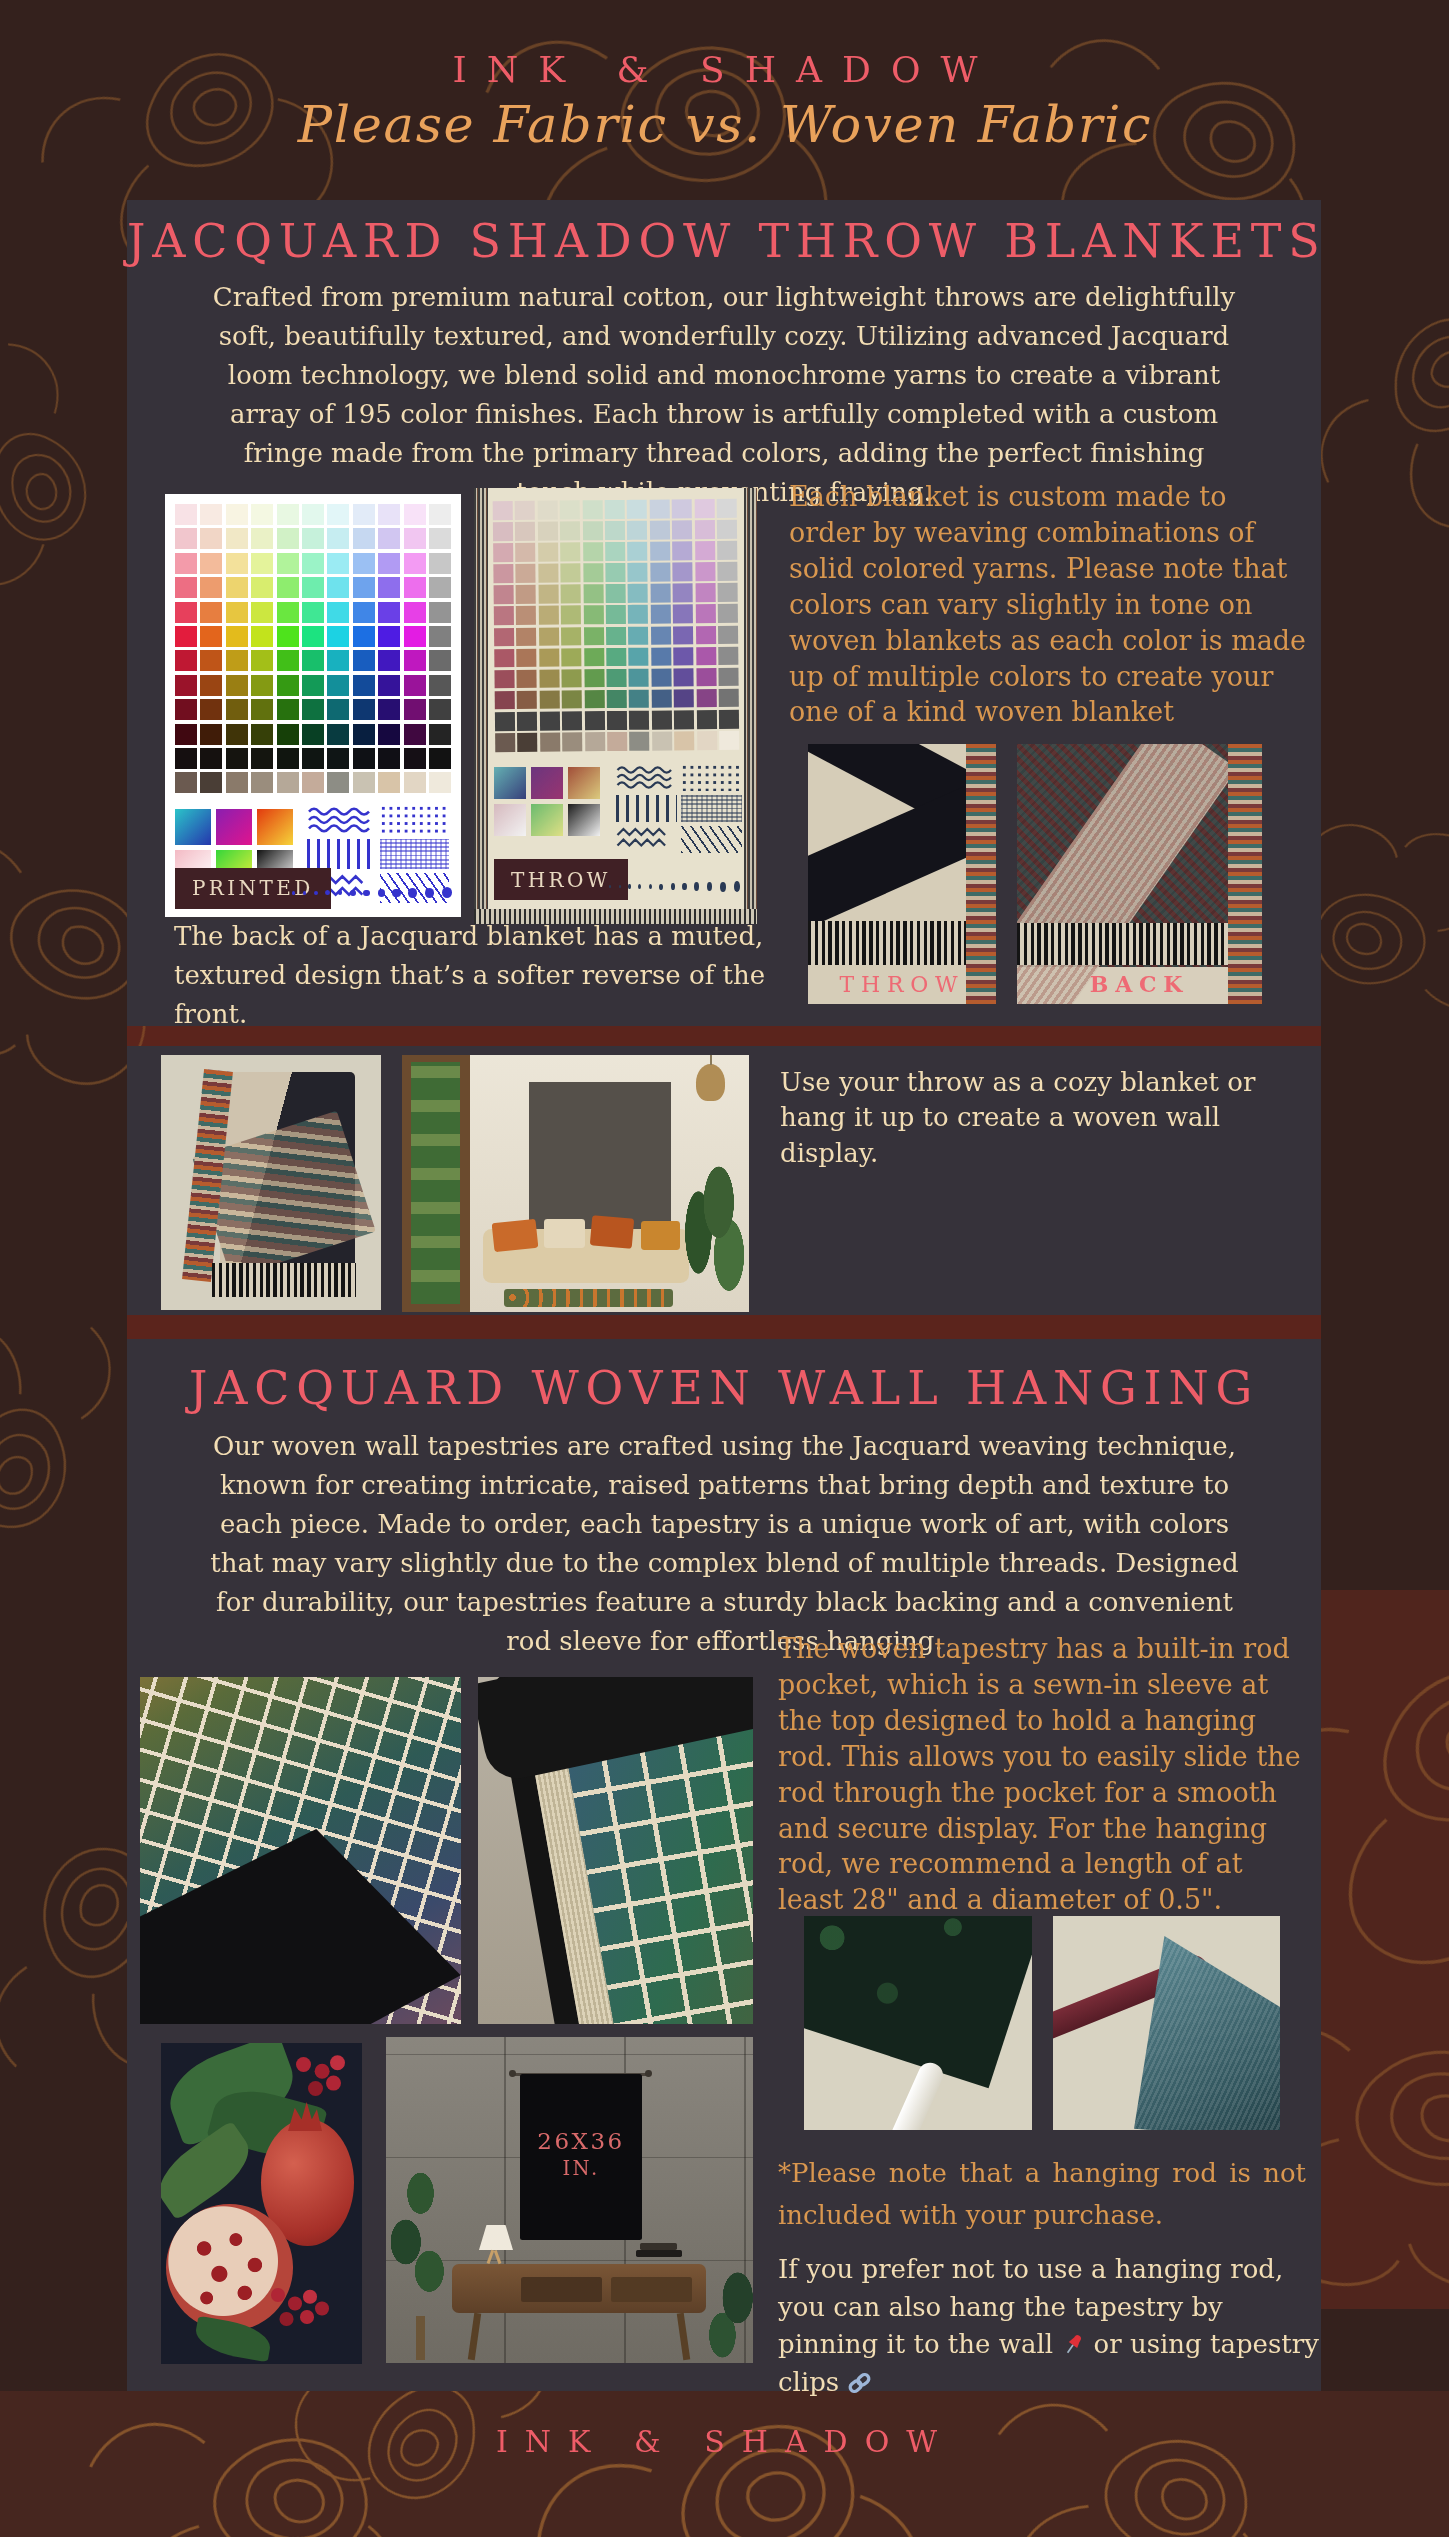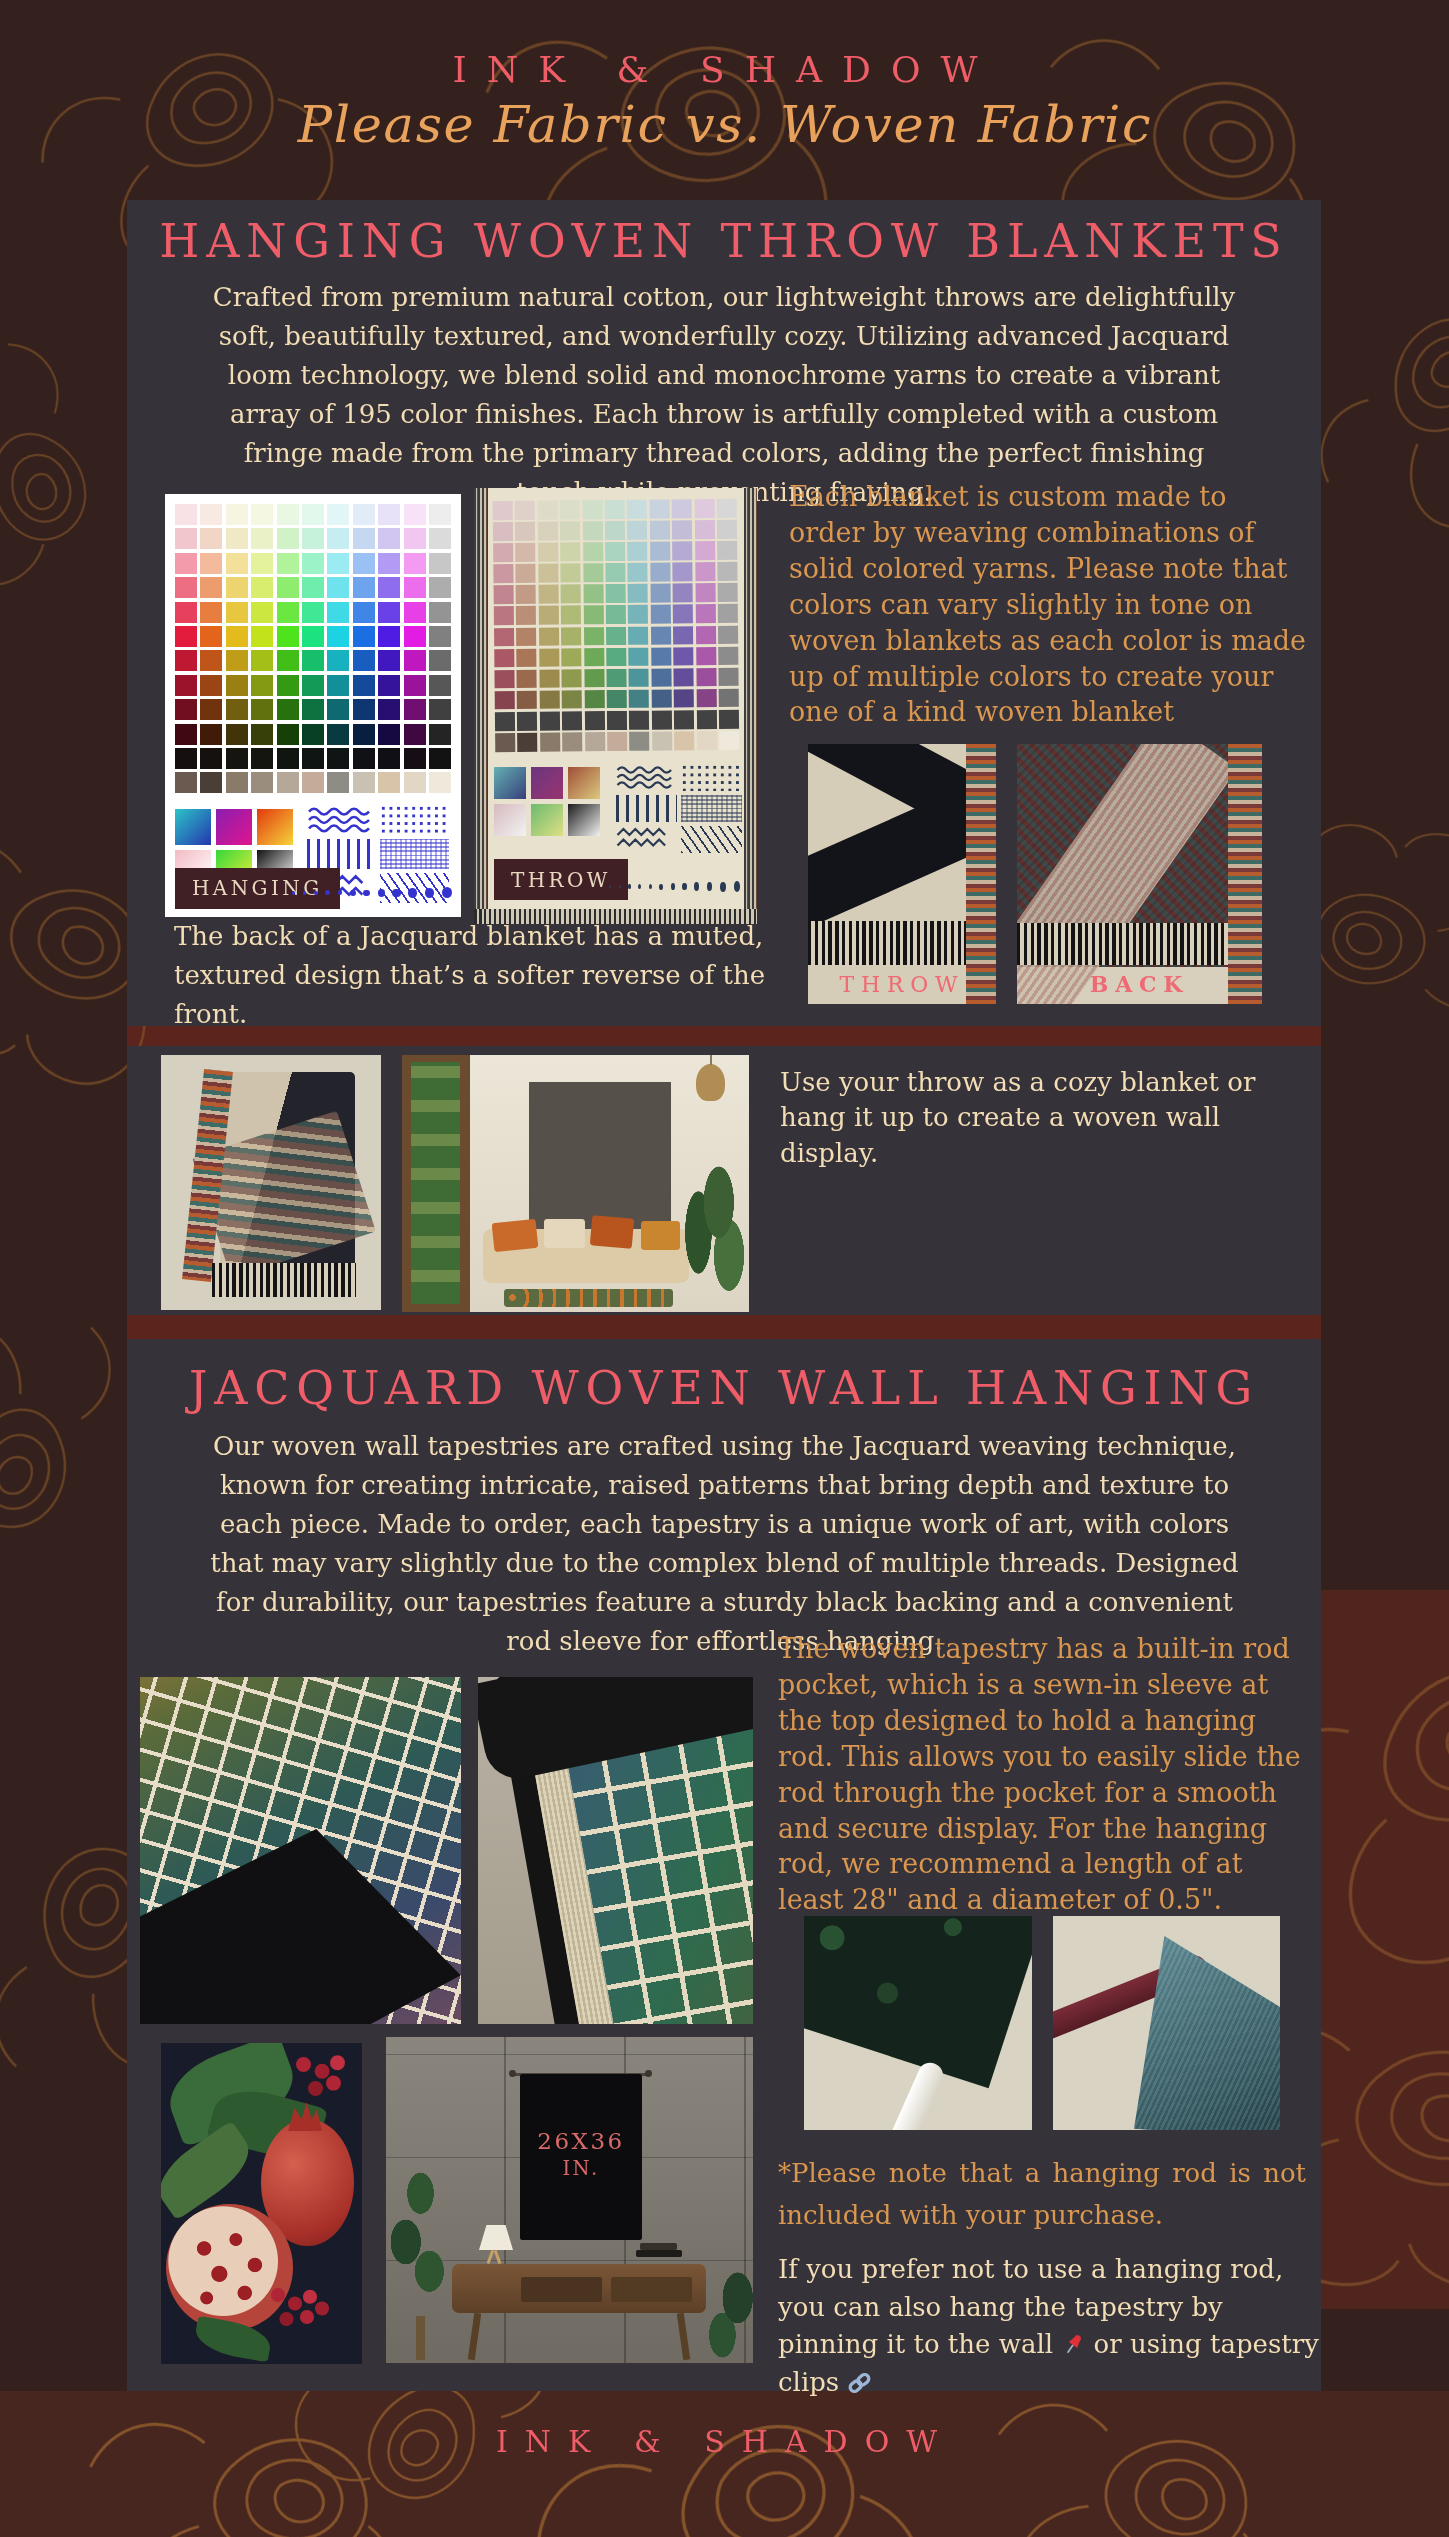--- a/index.html
+++ b/index.html
@@ -94,21 +94,21 @@
       <use href="#peony" transform="translate(820,2930) rotate(-8) scale(1.6)"></use>
       <use href="#peony" transform="translate(1340,2900) rotate(22) scale(1.3)"></use>
       <use href="#peony" transform="translate(560,2870) rotate(140) scale(1.1)"></use>
     </g>
   </svg>
 
   <div id="brand-top" class="brand">INK &amp; SHADOW</div>
   <div id="subtitle">Please Fabric vs. Woven Fabric</div>
 
   <div id="panel-throws" class="panel">
-    <div class="h-section" style="top:13.5px;">HANGING WOVEN THROW BLANKETS</div>
+    <div class="h-section" style="top:13.5px;">JACQUARD SHADOW THROW BLANKETS</div>
     <div class="abs body-cream centered" style="left:76px;top:78px;width:1042px;">Crafted from premium natural cotton, our lightweight throws are delightfully soft, beautifully textured, and wonderfully cozy. Utilizing advanced Jacquard loom technology, we blend solid and monochrome yarns to create a vibrant array of 195 color finishes. Each throw is artfully completed with a custom fringe made from the primary thread colors, adding the perfect finishing touch while preventing fraying.</div>
 
     <div class="photo" style="left:38px;top:294px;width:296px;height:423px;background:#ffffff;">
       <div id="printed-grid" class="swatch-grid abs" style="left:10px;top:10px;width:276px;height:291px;grid-auto-rows:21px;">
           <div style="background: rgb(248, 226, 230);"></div>
           <div style="background: rgb(248, 234, 226);"></div>
           <div style="background: rgb(248, 244, 226);"></div>
           <div style="background: rgb(244, 248, 226);"></div>
           <div style="background: rgb(232, 248, 226);"></div>
           <div style="background: rgb(226, 248, 237);"></div>
@@ -259,21 +259,21 @@
         <div class="pat" style="background:repeating-linear-gradient(to right,#3533cd 0 3.4px,transparent 3.4px 10px);"></div>
         <div class="pat" style="background:repeating-linear-gradient(0deg,rgba(53,51,205,.55) 0 1.7px,transparent 1.7px 4.2px),repeating-linear-gradient(90deg,rgba(53,51,205,.4) 0 1.7px,transparent 1.7px 5px);"></div>
         <svg class="pat" viewBox="0 0 82 36">
             <g fill="none" stroke="#3533cd" stroke-width="3">
           <path d="M2,12 l8,-8 8,8 8,-8 8,8 8,-8 8,8 8,-8 8,8"></path>
           <path d="M2,26 l8,-8 8,8 8,-8 8,8 8,-8 8,8 8,-8 8,8"></path>
             </g>
           </svg>
         <div class="pat" style="background:repeating-linear-gradient(55deg,#3533cd 0 1.7px,transparent 1.7px 7.6px);"></div>
       </div>
-      <div class="tag-label" style="left:10px;bottom:8.5px;">HANGING</div>
+      <div class="tag-label" style="left:10px;bottom:8.5px;">PRINTED</div>
       <div id="printed-dots" class="dot-row" style="left:127px;right:8.5px;bottom:18.6px;">
           <i style="width: 3.4px; height: 3.4px; background: rgb(53, 51, 205);"></i>
           <i style="width: 3.4px; height: 3.4px; background: rgb(53, 51, 205);"></i>
           <i style="width: 4.2px; height: 4.2px; background: rgb(53, 51, 205);"></i>
           <i style="width: 5px; height: 5px; background: rgb(53, 51, 205);"></i>
           <i style="width: 5px; height: 5px; background: rgb(53, 51, 205);"></i>
           <i style="width: 6px; height: 6px; background: rgb(53, 51, 205);"></i>
           <i style="width: 6.8px; height: 6.8px; background: rgb(53, 51, 205);"></i>
           <i style="width: 7.6px; height: 7.6px; background: rgb(53, 51, 205);"></i>
           <i style="width: 8.5px; height: 8.5px; background: rgb(53, 51, 205);"></i>

